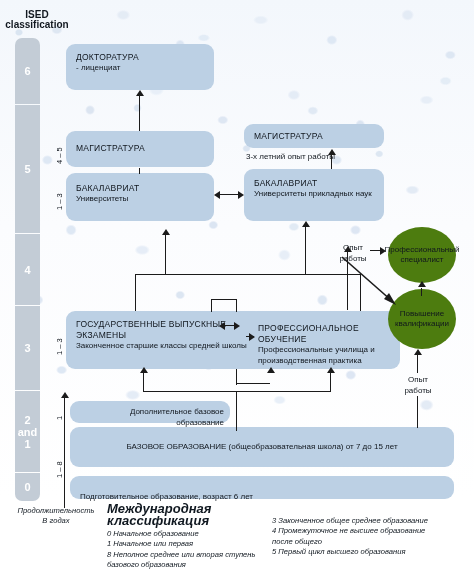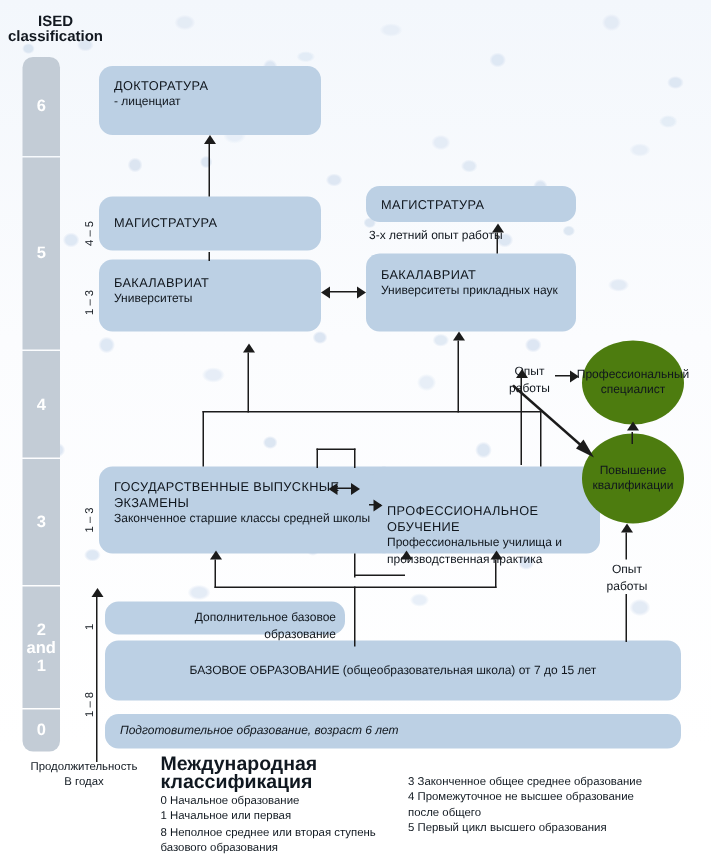--- a/index.html
+++ b/index.html
@@ -118,21 +118,21 @@
   .hl{height:1.4px;}
   .vl{width:1.4px;}
   .ahU,.ahD,.ahL,.ahR{position:absolute;width:0;height:0;}
   .ahU{border-left:4px solid transparent;border-right:4px solid transparent;border-bottom:6px solid #1b1b1b;}
   .ahL{border-top:4px solid transparent;border-bottom:4px solid transparent;border-right:6px solid #1b1b1b;}
   .ahR{border-top:4px solid transparent;border-bottom:4px solid transparent;border-left:6px solid #1b1b1b;}
 
   .flabel{position:absolute;font-size:8px;line-height:10.5px;color:#10161d;text-align:center;}
 
   
-  .foot{position:absolute;font-size:7.6px;line-height:10.4px;color:#101820;}
+  .foot{position:absolute;font-size:7.6px;line-height:10.4px;color:#101820;font-style:italic;}
   .foot b{font-weight:bold;font-size:13px;}
   .footlist div{white-space:nowrap;}
 </style>
 </head>
 <body>
 
 <div id="root">
 
   <div class="bgtex"></div>
   <div class="bgtex2"></div>
@@ -198,40 +198,40 @@
   </div>
 
   <div class="box" style="left:66px;top:311px;width:198px;height:58px;">
     <div class="pad" style="top:8px;">
       <div class="t1">ГОСУДАРСТВЕННЫЕ ВЫПУСКНЫЕ ЭКЗАМЕНЫ</div>
       <div class="t2">Законченное старшие классы средней школы</div>
     </div>
   </div>
 
   <div class="box" style="left:248px;top:311px;width:152px;height:58px;">
-    <div class="pad" style="top:24px;">
+    <div class="pad" style="top:12px;">
       <div class="t1">ПРОФЕССИОНАЛЬНОЕ ОБУЧЕНИЕ</div>
       <div class="t2">Профессиональные училища и производственная практика</div>
     </div>
   </div>
 
   <div class="box" style="left:70px;top:401px;width:160px;height:22px;">
     <div class="pad" style="top:6px;text-align:right;">
       <div class="t2">Дополнительное базовое образование</div>
     </div>
   </div>
 
   <div class="box" style="left:70px;top:427px;width:384px;height:40px;">
     <div class="pad" style="left:0;right:0;top:15px;text-align:center;">
       <div class="t2">БАЗОВОЕ ОБРАЗОВАНИЕ (общеобразовательная школа) от 7 до 15 лет</div>
     </div>
   </div>
 
   <div class="box" style="left:70px;top:476px;width:384px;height:23px;">
-    <div class="pad" style="top:6px;font-style:italic;">
+    <div class="pad" style="top:16px;">
       <div class="t2">Подготовительное образование, возраст 6 лет</div>
     </div>
   </div>
 
   <div class="circ" style="left:388px;top:227px;width:68px;height:56px;padding:0 2px;">
     <span>Профессиональный специалист</span>
   </div>
   <div class="circ" style="left:388px;top:289px;width:68px;height:60px;padding:0 2px;">
     <span>Повышение квалификации</span>
   </div>

